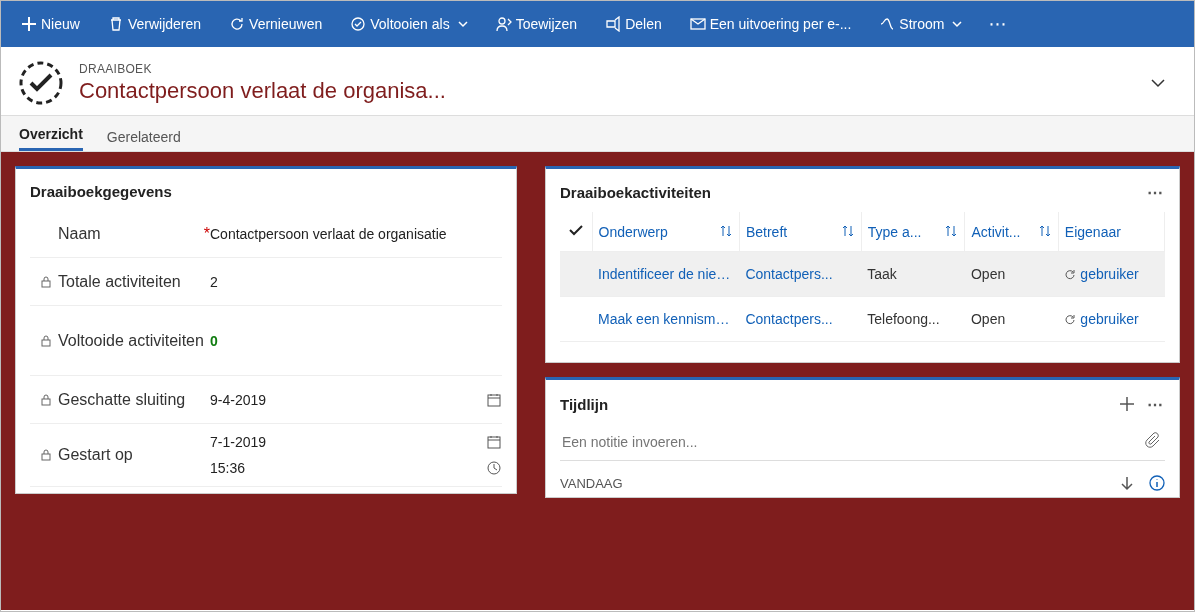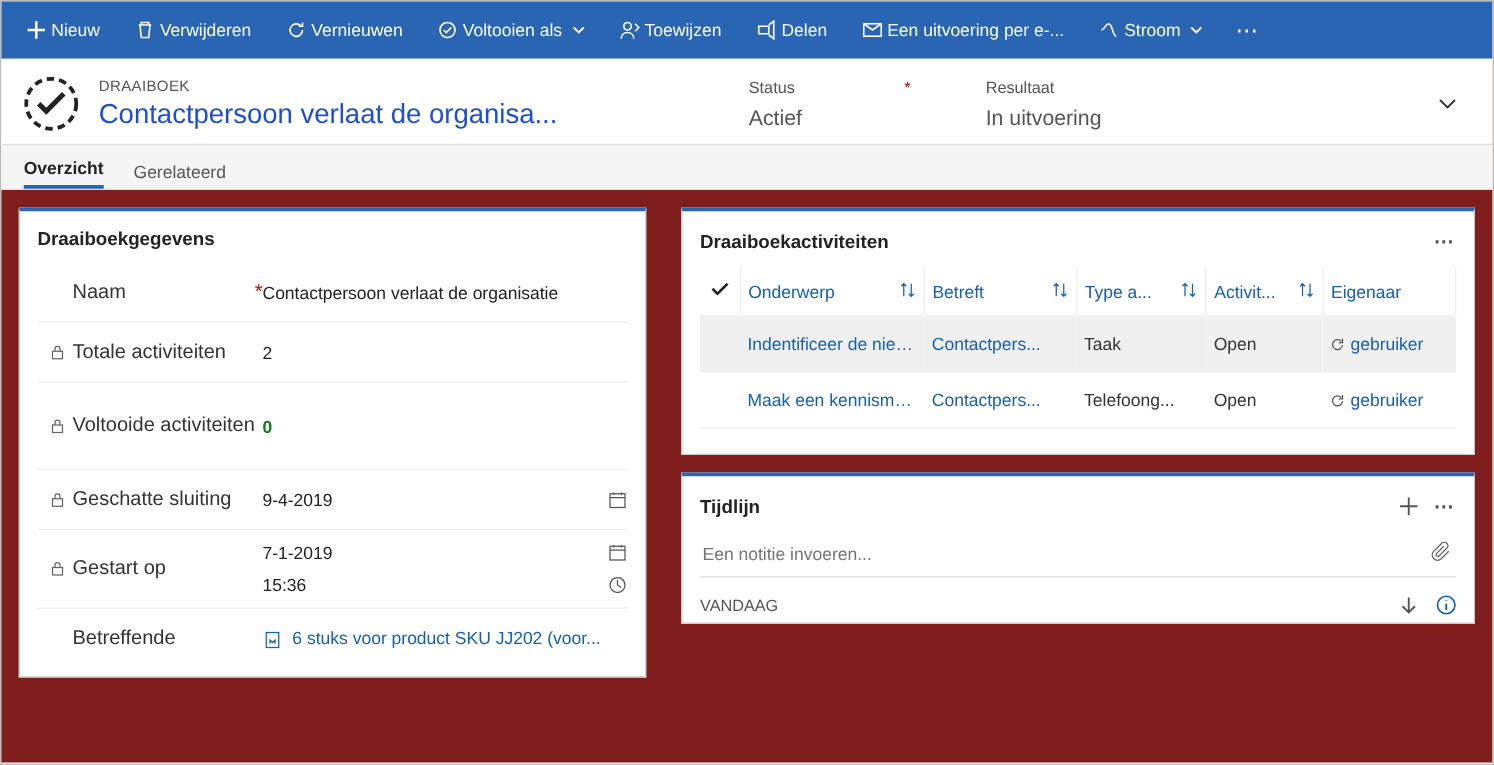--- a/index.html
+++ b/index.html
@@ -10,21 +10,21 @@
   .cmdbar .btn { display: flex; align-items: center; gap: 4px; padding: 8px 12px; cursor: pointer; font-size: 14px; }
   .cmdbar .ico { width: 16px; height: 16px; fill: #fff; stroke: #fff; }
   .cmdbar .chev { width: 10px; height: 10px; margin-left: 4px; }
   .cmdbar .more { font-size: 18px; padding: 8px 10px; letter-spacing: 2px; }
 
   
   .header { display: flex; align-items: center; padding: 14px 18px 10px 18px; border-bottom: 1px solid #ddd; background: #fff; }
   .header .logo { width: 44px; height: 44px; margin-right: 16px; }
   .header .titleblock { flex: 0 0 auto; width: 500px; }
   .header .eyebrow { font-size: 12px; color: #555; letter-spacing: 0.3px; }
-  .header .title { font-size: 22px; font-weight: 400; color: #1d4ed8; margin-top: 2px; }
+  .header .title { font-size: 22px; font-weight: 400; color: #7f1d1d; margin-top: 2px; }
   .header .fields { display: flex; gap: 60px; flex: 1; padding-left: 20px; }
   .header .field .lbl { font-size: 13px; color: #555; }
   .header .field .req { color: #c00; margin-left: 4px; }
   .header .field .val { font-size: 17px; color: #555; margin-top: 8px; }
   .header .chev-dn { width: 16px; height: 16px; stroke: #333; margin-left: auto; margin-right: 10px; cursor: pointer;}
 
   
   .tabs { background: #f5f5f5; border-bottom: 1px solid #ddd; display: flex; gap: 24px; padding: 0 18px; height: 36px; align-items: flex-end; }
   .tabs .tab { padding: 8px 0 6px 0; cursor: pointer; color: #555; font-size: 14px; }
   .tabs .tab.active { color: #222; font-weight: 600; border-bottom: 3px solid #2965B2; }
@@ -141,30 +141,20 @@
 
 <div class="header">
   <svg class="logo" viewBox="0 0 44 44">
     <circle cx="22" cy="22" r="20" fill="none" stroke="#222" stroke-width="3" stroke-dasharray="6 4"></circle>
     <path d="M12 22l6 6 14-14" fill="none" stroke="#222" stroke-width="4"></path>
   </svg>
   <div class="titleblock">
     <div class="eyebrow">DRAAIBOEK</div>
     <div class="title">Contactpersoon verlaat de organisa...</div>
   </div>
-  <div class="fields">
-    <div class="field">
-      <div class="lbl"><span>Status</span> <span style="display:inline-block; width:80px;"></span><span class="req">*</span></div>
-      <div class="val">Actief</div>
-    </div>
-    <div class="field">
-      <div class="lbl">Resultaat</div>
-      <div class="val">In uitvoering</div>
-    </div>
-  </div>
   <svg class="chev-dn" viewBox="0 0 16 16">
       <path d="M2 5l6 6 6-6" fill="none" stroke-width="1.5"></path>
     </svg>
 </div>
 
 <div class="tabs">
   <div class="tab active">Overzicht</div>
   <div class="tab">Gerelateerd</div>
 </div>
 
@@ -246,35 +236,20 @@
           <div class="line">
             <span>15:36</span>
             <svg class="sideico" viewBox="0 0 16 16">
                 <circle cx="8" cy="8" r="6" fill="none"></circle>
                 <path d="M8 4v4l3 2"></path>
               </svg>
           </div>
         </div>
       </div>
 
-      <div class="frow" style="border-bottom:none">
-        <div class="flabel">
-            <span style="width:12px"></span>
-            <span>Betreffende</span>
-          </div>
-        <div class="fval">
-          <span class="lnk">
-            <svg class="sideico" style="stroke:#1160B7;vertical-align:middle;margin-right:4px" viewBox="0 0 16 16">
-                <rect x="3" y="2" width="10" height="12" fill="none"></rect>
-                <path d="M6 11V8l2 2 2-2v3"></path>
-              </svg>
-            <span>6 stuks voor product SKU JJ202 (voor...</span>
-          </span>
-        </div>
-      </div>
     </div>
   </div>
 
   <div class="col right">
     <div class="panel">
       <h3>
         <span>Draaiboekactiviteiten</span>
         <span class="actions">
             <span class="dots">⋯</span>
           </span>

